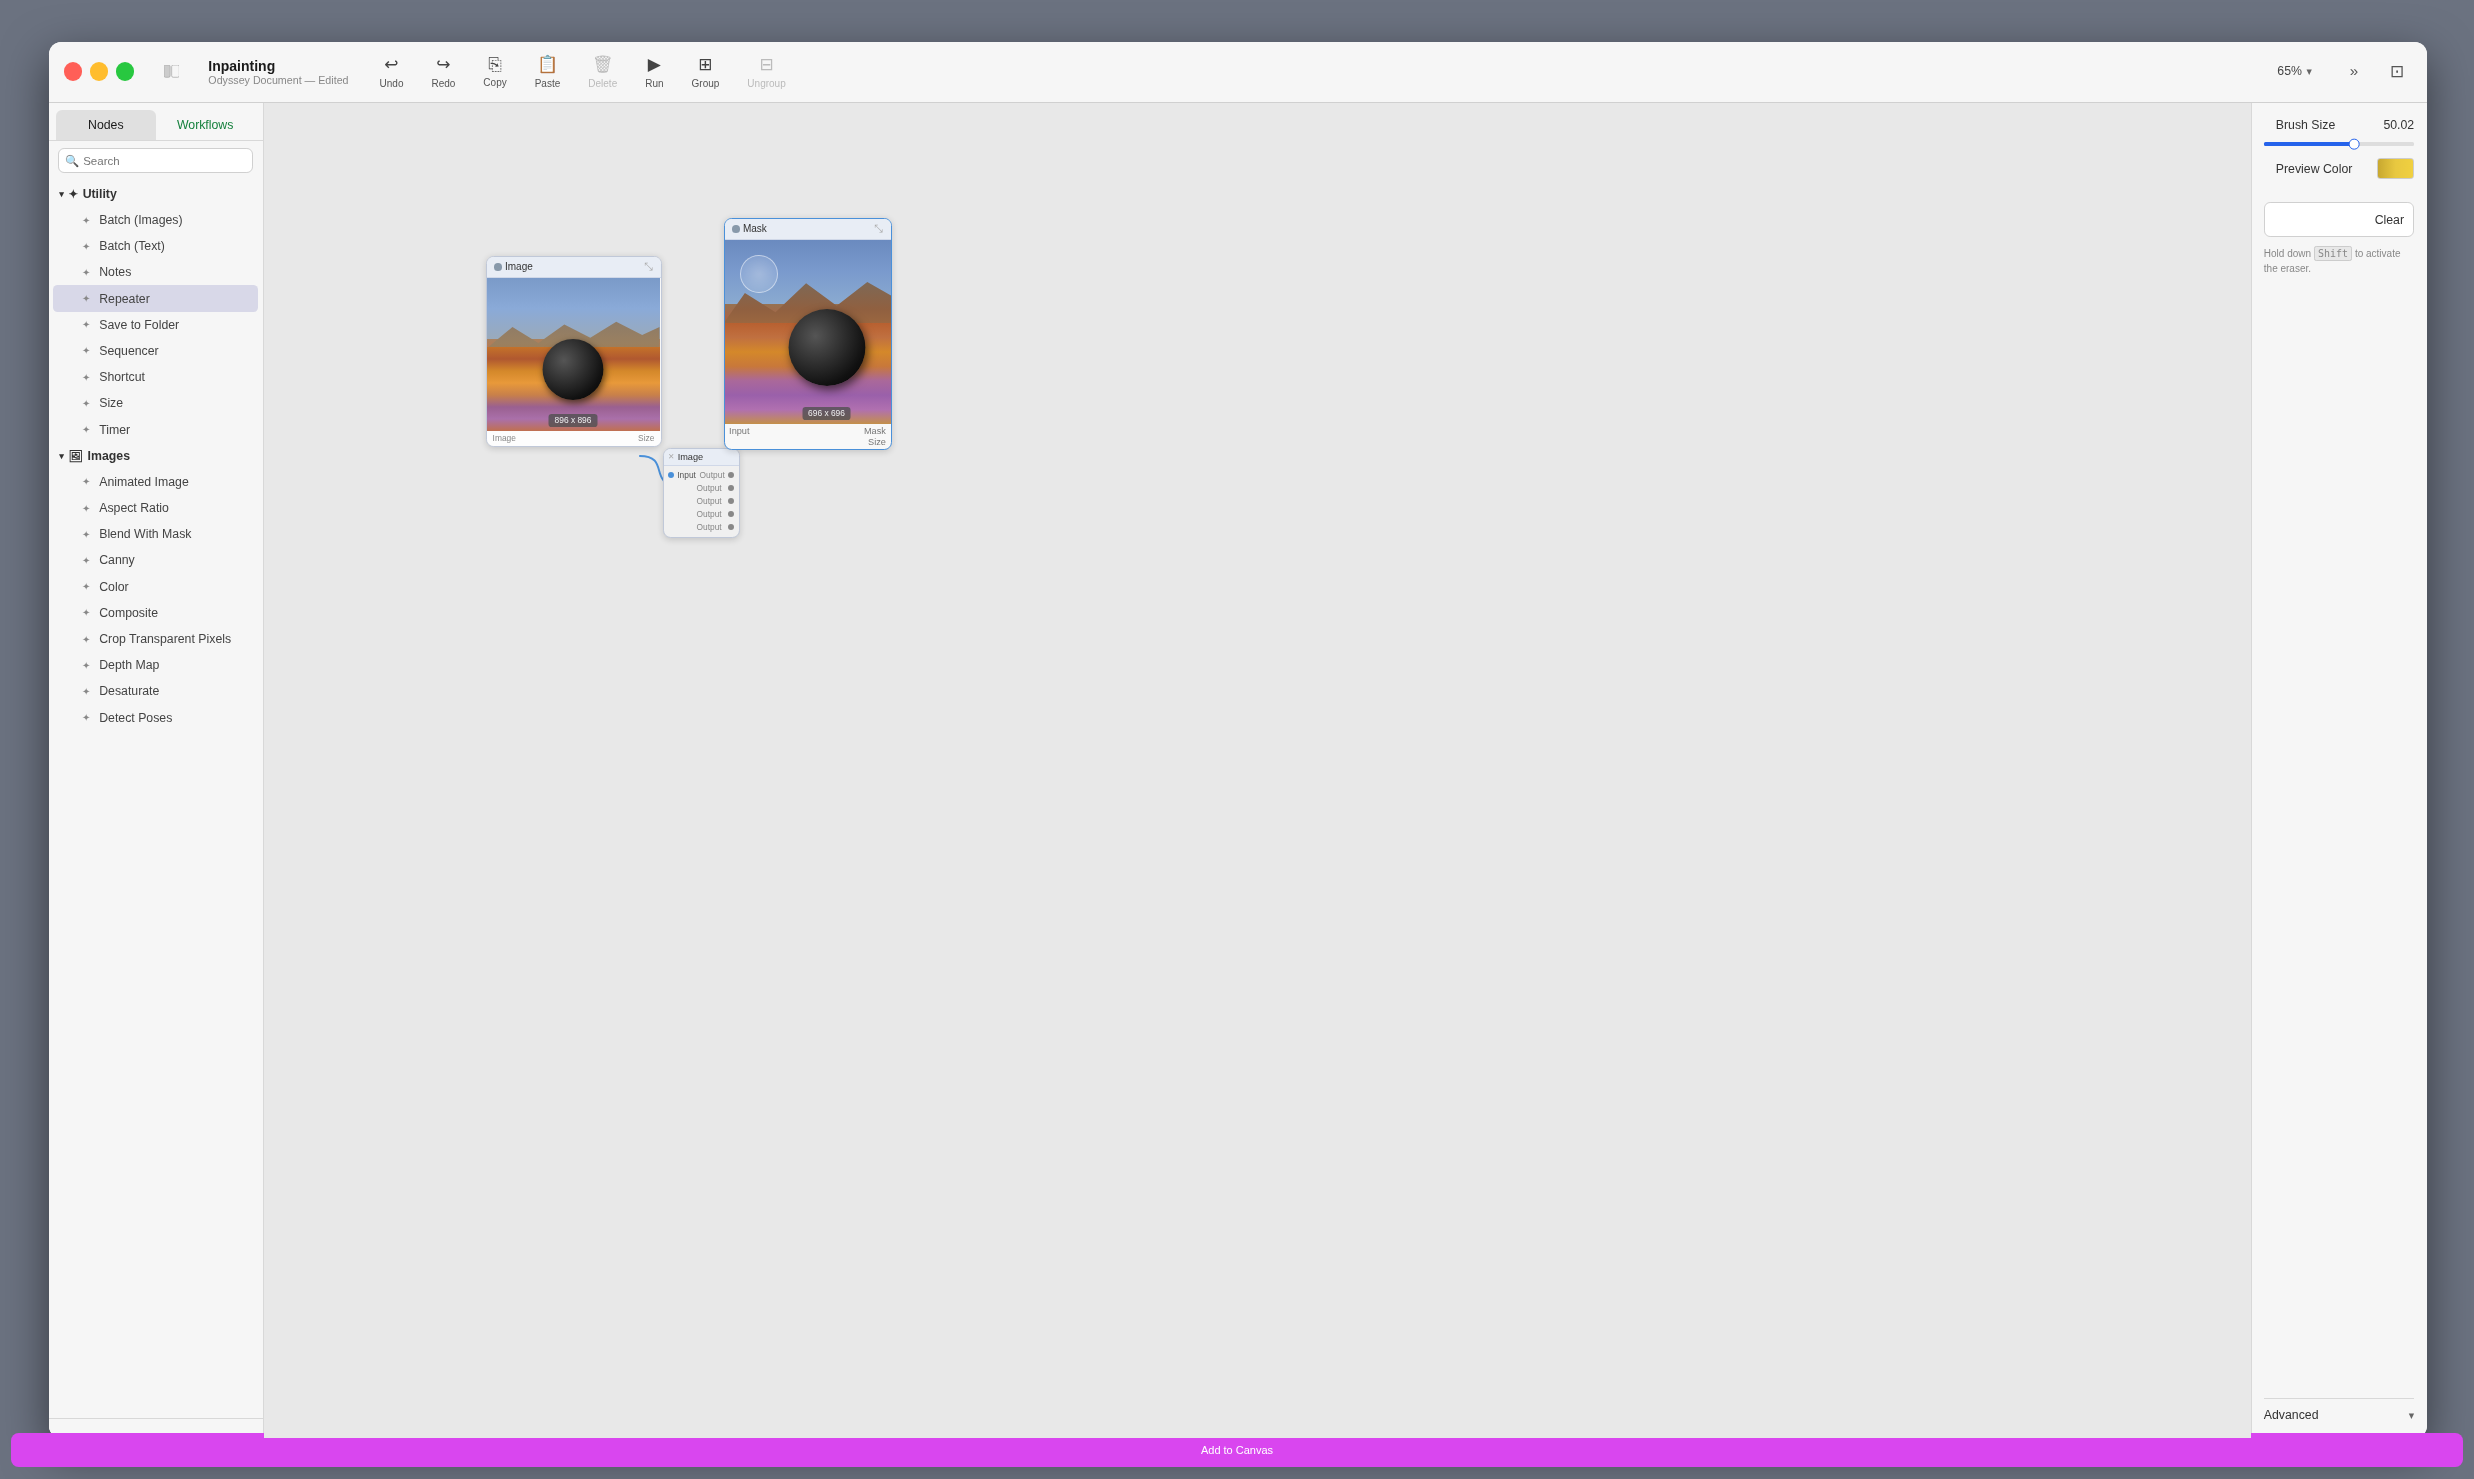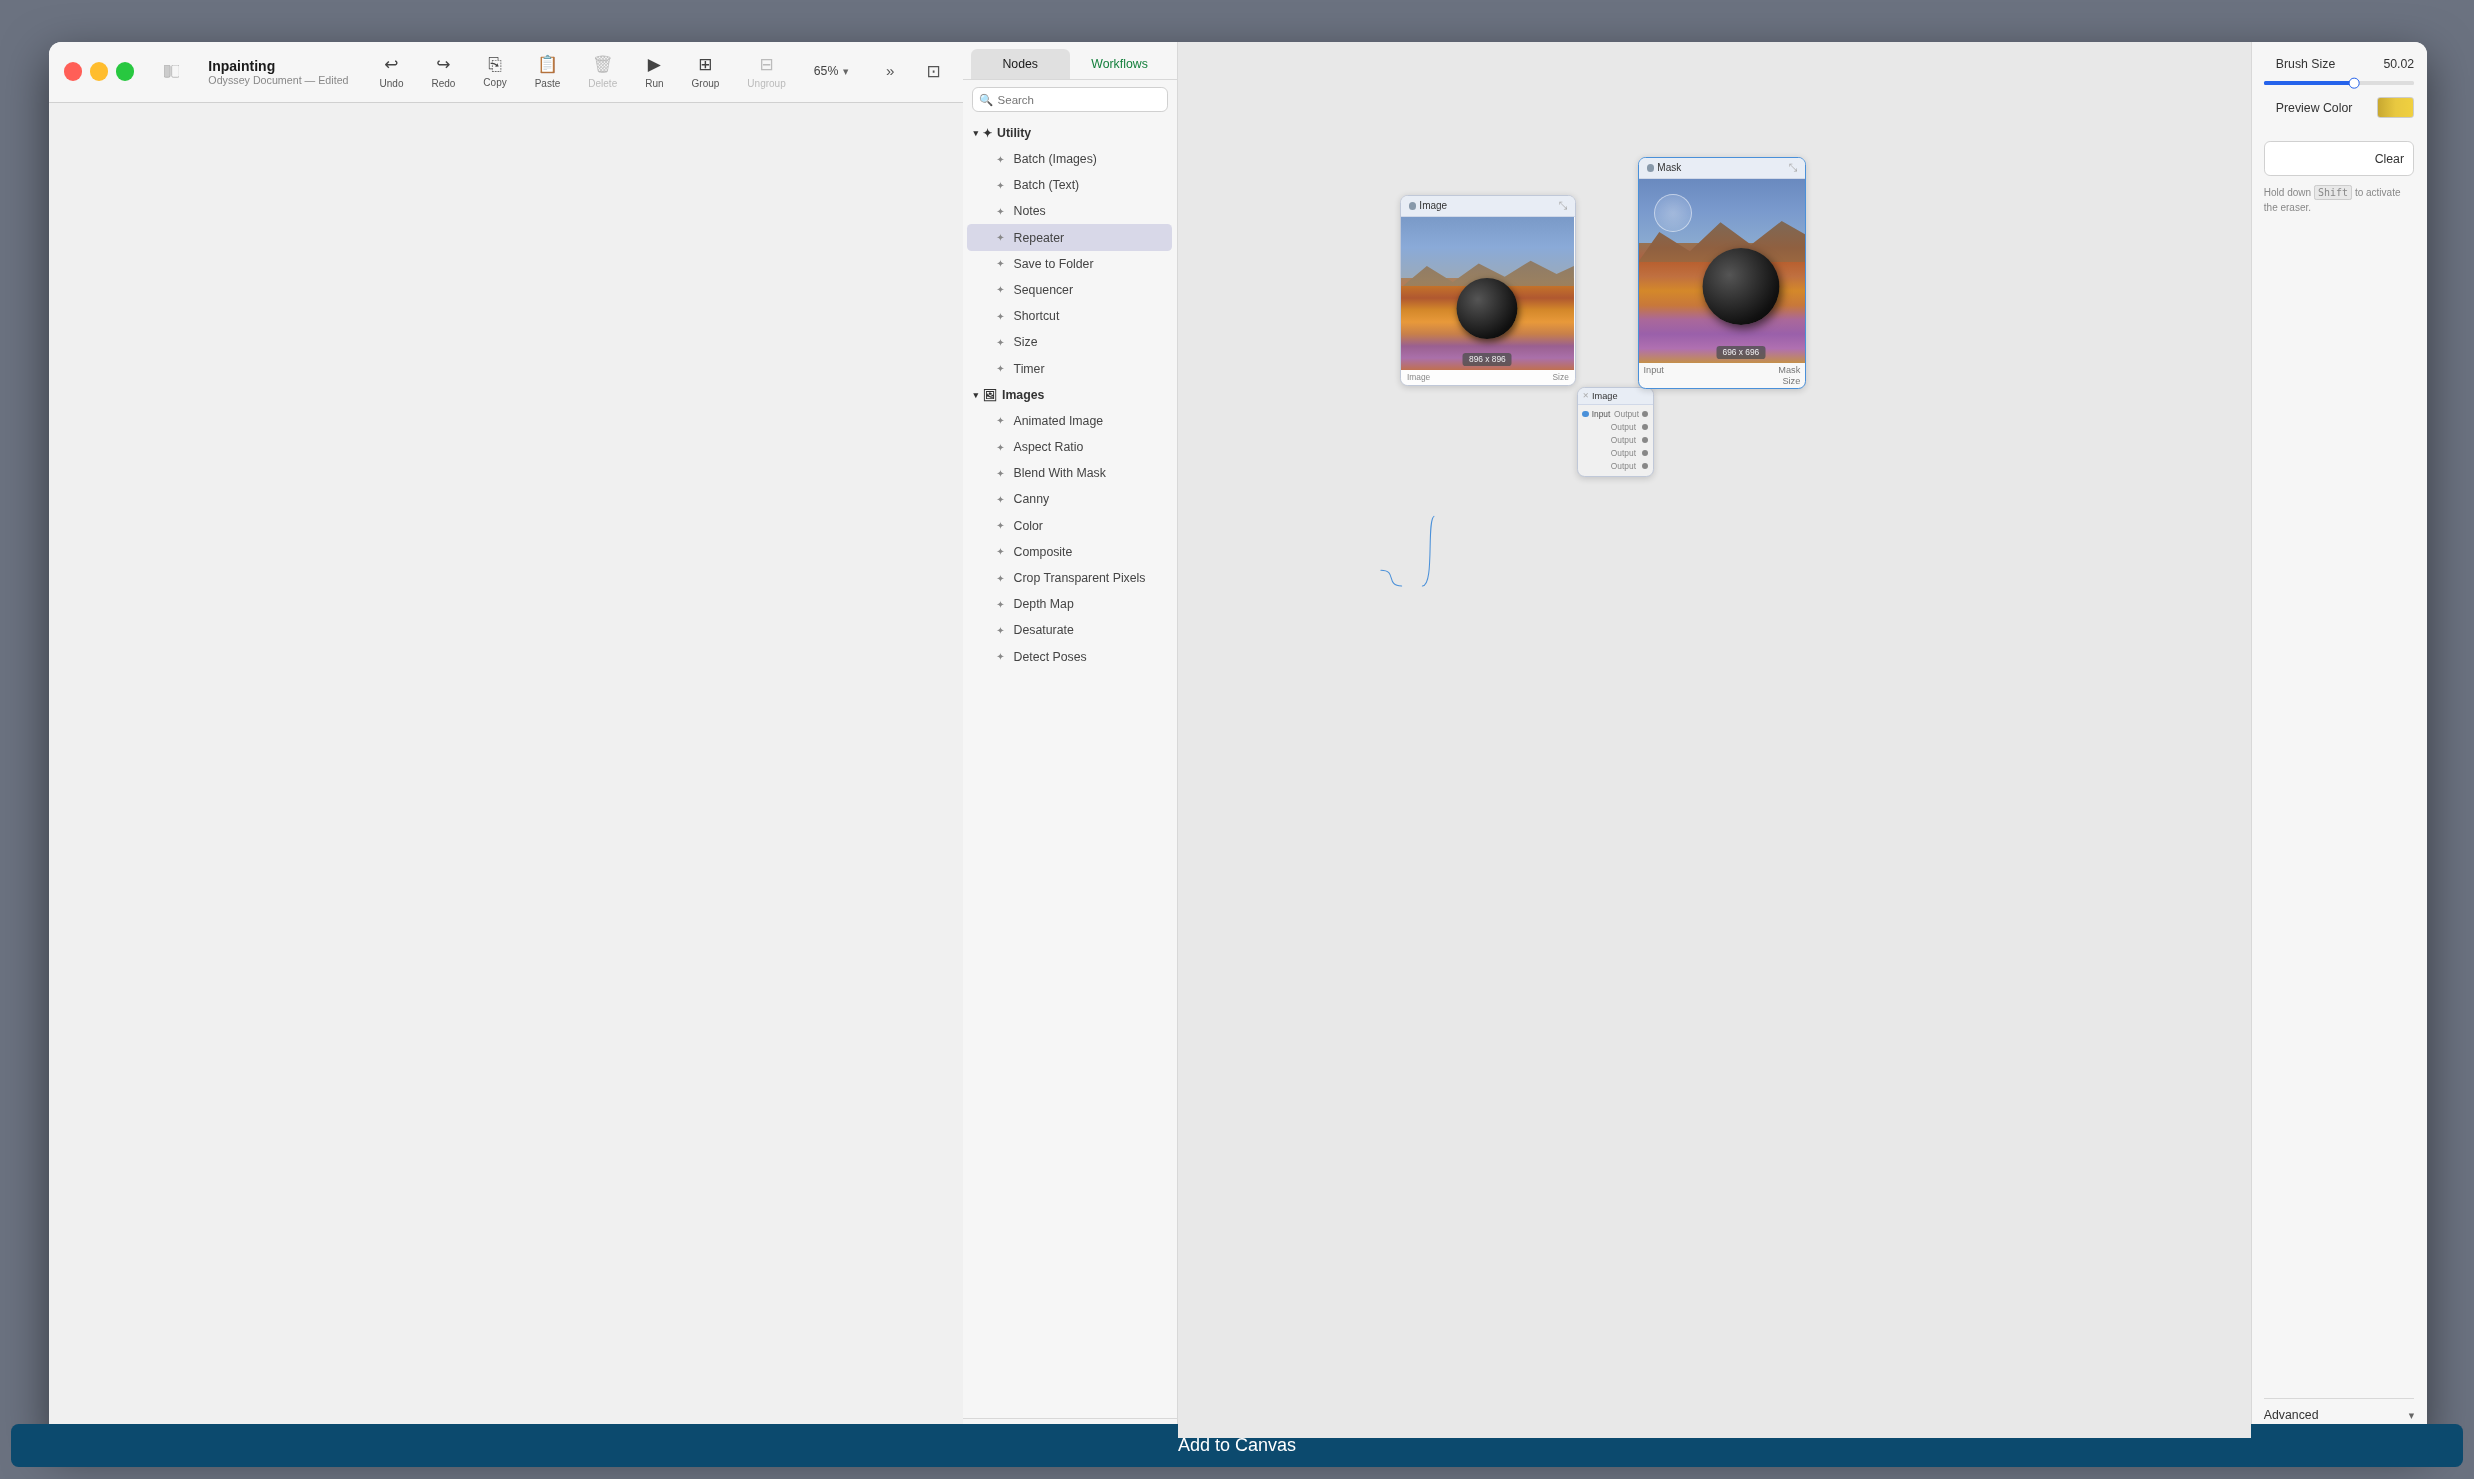--- a/index.html
+++ b/index.html
@@ -12,21 +12,21 @@
       height: 1479px;
       font-family: -apple-system, BlinkMacSystemFont, 'Helvetica Neue', sans-serif;
     }
     .window {
       width: 2378px;
       height: 1396px;
       background: #f0f0f0;
       border-radius: 12.3px;
       overflow: hidden;
       display: flex;
-      flex-direction: row;
+      flex-direction: column;
       box-shadow: 0 15.3px 46px rgba(0,0,0,0.5);
     }
     
     .titlebar {
       height: 61px;
       background: #f6f6f6;
       border-bottom: 0.8px solid #d0d0d0;
       display: flex;
       align-items: center;
       padding: 0 15.3px;
@@ -232,26 +232,26 @@
       align-items: center;
       justify-content: center;
       color: #888;
       font-size: 10px;
     }
     .add-to-canvas-btn {
       position: absolute;
       bottom: 12.3px;
       left: 10.7px;
       right: 10.7px;
-      background: #0c4a6e;
+      background: #d946ef;
       color: white;
       border: none;
       border-radius: 7.7px;
       padding: 10.7px;
-      font-size: 18px;
+      font-size: 11px;
       font-weight: 500;
       cursor: pointer;
       text-align: center;
     }
     .sidebar-footer {
       padding: 9.2px 10.7px;
       background: #f6f6f6;
       border-top: 0.8px solid #d8d8d8;
     }
 

